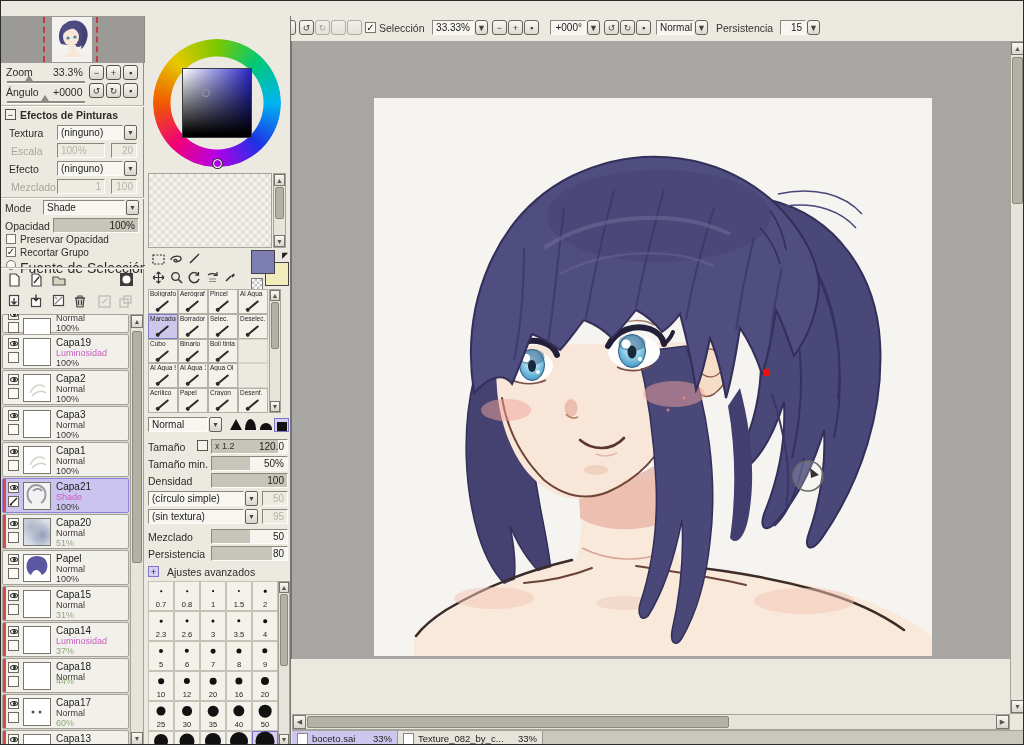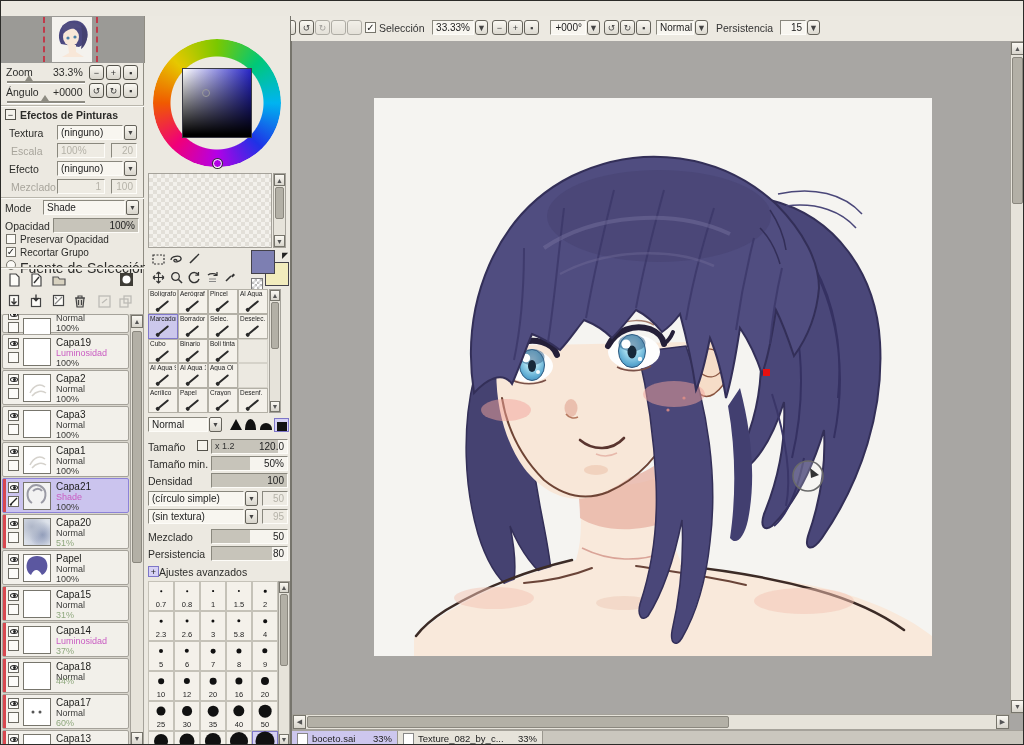--- a/index.html
+++ b/index.html
@@ -103,21 +103,21 @@
   .bcell .pen{position:absolute;left:8px;top:14px;width:13px;height:2px;background:#2b2b2b;transform:rotate(-40deg);border-radius:1px;}
   .bcell .pen::after{content:'';position:absolute;left:-3px;top:-1px;width:4px;height:4px;background:#2b2b2b;border-radius:50%;}
   .shapeic{position:absolute;top:417px;width:13px;height:12px;display:flex;align-items:flex-end;justify-content:center;}
   .sizegrid{position:absolute;left:147px;top:560px;width:130px;height:185px;display:grid;
             grid-template-columns:repeat(5,26px);grid-auto-rows:30px;overflow:hidden;}
   .szcell{border:1px solid #c5c2b8;box-sizing:border-box;background:#f4f1ea;position:relative;}
   .szcell.sel{background:#d6d1f4;border:1px solid #7d76c8;}
   .szcell .dot{position:absolute;left:50%;top:9px;transform:translate(-50%,-50%);background:#111;border-radius:50%;}
   .szcell .lab{position:absolute;bottom:1px;width:100%;text-align:center;font-size:7.5px;color:#222;}
   
-  .canvas-wrap{position:absolute;left:290px;top:40px;width:734px;height:705px;background:#a8a6a3;border-left:1px solid #76746c;box-sizing:border-box;}
+  .canvas-wrap{position:absolute;left:290px;top:40px;width:734px;height:618px;background:#a8a6a3;border-left:1px solid #76746c;box-sizing:border-box;}
   .white-canvas{position:absolute;left:82px;top:57px;width:558px;height:558px;background:#f5f4f1;}
   .tabbar{position:absolute;left:0;top:689px;right:0;height:16px;background:#cac7be;border-top:1px solid #a5a29a;display:flex;box-sizing:border-box;}
   .dtab{height:100%;display:flex;align-items:center;gap:4px;padding:0 5px;font-size:9.5px;border-right:1px solid #9a978e;
         background:#e6e3da;box-sizing:border-box;}
   .dtab.active{background:#cdc7ee;}
   .dtab .ticon{width:9px;height:10px;background:#fff;border:1px solid #888;}
   .dtab .tz{margin-left:auto;}
 </style>
 </head>
 <body>
@@ -677,21 +677,21 @@
   <div class="slider" style="left:210px;top:528px;width:77px">
     <div class="fill" style="width:50%"></div>
     <span class="val">50</span>
   </div>
   <span class="plabel" style="left:147px;top:547px">Persistencia</span>
   <div class="slider" style="left:210px;top:545px;width:77px">
     <div class="fill" style="width:80%"></div>
     <span class="val">80</span>
   </div>
   <div class="colbox" style="position:absolute;left:147px;top:565px;background:#d6d1f4;border-color:#7d76c8">+</div>
-  <span class="plabel" style="left:158px;top:565px">Ajustes avanzados</span>
+  <span class="plabel" style="left:166px;top:565px">Ajustes avanzados</span>
 
   <div class="sizegrid" style="top:580px;height:165px" id="sizegrid">
       <div class="szcell">
         <span class="dot" style="width:1.505988047761336px;height:1.505988047761336px"></span>
         <span class="lab">0.7</span>
       </div>
       <div class="szcell">
         <span class="dot" style="width:1.6099689437998486px;height:1.6099689437998486px"></span>
         <span class="lab">0.8</span>
       </div>
@@ -714,21 +714,21 @@
       <div class="szcell">
         <span class="dot" style="width:2.902412789387478px;height:2.902412789387478px"></span>
         <span class="lab">2.6</span>
       </div>
       <div class="szcell">
         <span class="dot" style="width:3.117691453623979px;height:3.117691453623979px"></span>
         <span class="lab">3</span>
       </div>
       <div class="szcell">
         <span class="dot" style="width:3.3674916480965473px;height:3.3674916480965473px"></span>
-        <span class="lab">5.8</span>
+        <span class="lab">3.5</span>
       </div>
       <div class="szcell">
         <span class="dot" style="width:3.6px;height:3.6px"></span>
         <span class="lab">4</span>
       </div>
       <div class="szcell">
         <span class="dot" style="width:4.024922359499622px;height:4.024922359499622px"></span>
         <span class="lab">5</span>
       </div>
       <div class="szcell">

